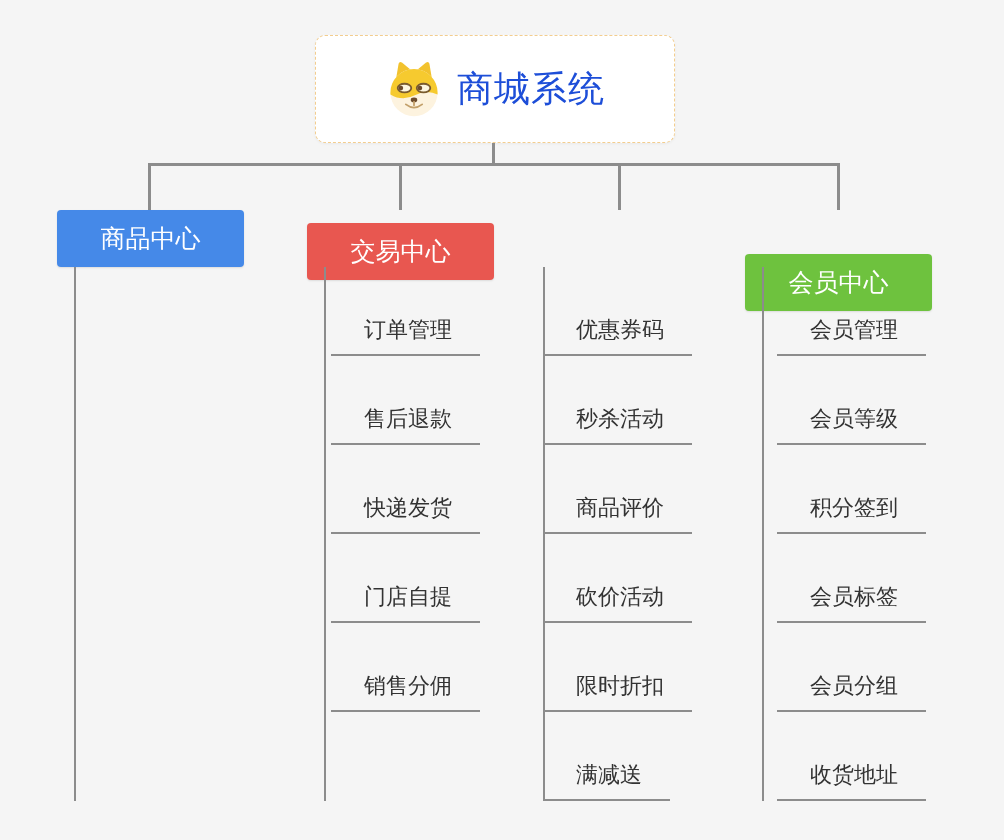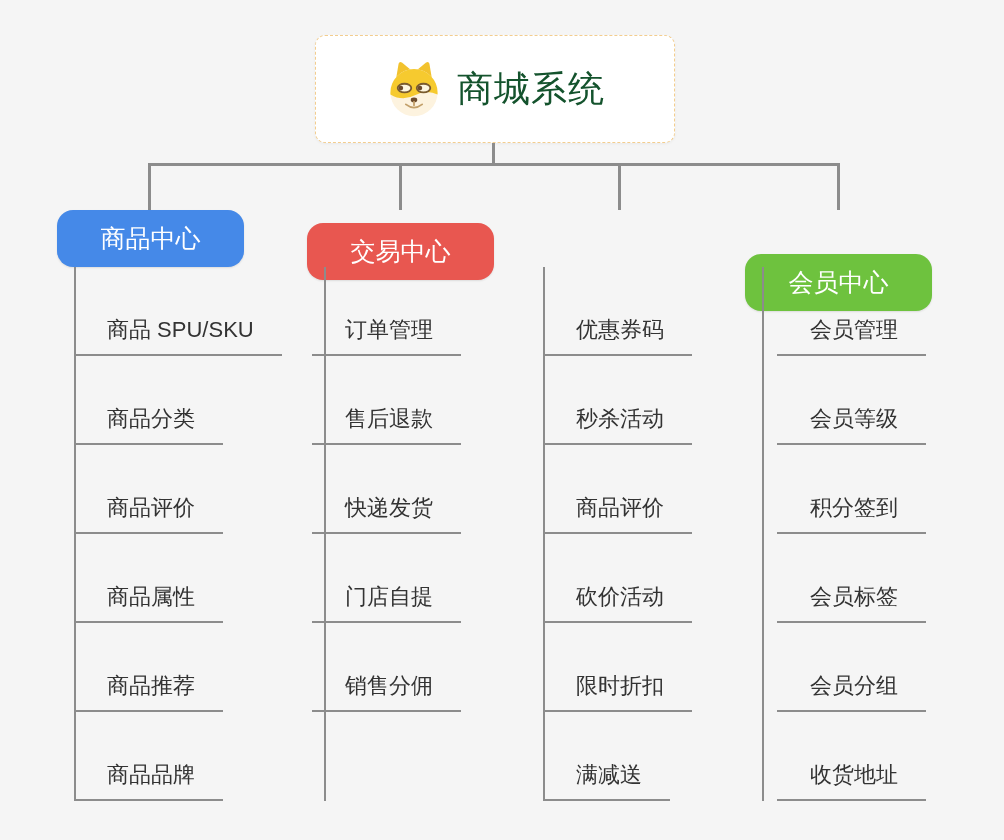--- a/index.html
+++ b/index.html
@@ -48,21 +48,21 @@
   .l-drop.d1 { left: 148px; }
   .l-drop.d2 { left: 399px; }
   .l-drop.d3 { left: 618px; }
   .l-drop.d4 { left: 837px; }
 
   
   .branch-header {
     position: absolute;
     top: 210px;
     width: 187px; height: 57px;
-    border-radius: 16px;
+    border-radius: 4px;
     color: #ffffff;
     font-size: 25px;
     display: flex;
     align-items: center;
     justify-content: center;
     box-shadow: 0 1px 2px rgba(0,0,0,0.10);
     white-space: nowrap;
   }
   .bh1 { left: 57px; }
   .bh2 { left: 307px; }
@@ -83,21 +83,21 @@
 
   
   .items {
     position: absolute;
     top: 267px;
     display: flex;
     flex-direction: column;
     align-items: flex-start;
   }
   .it1 { left: 74px; }
-  .it2 { left: 312px; }
+  .it2 { left: 331px; }
   .it3 { left: 543px; }
   .it4 { left: 762px; margin-left: 15px; }
   .item {
     height: 89px;
     display: flex;
     align-items: flex-end;
   }
   .item-label {
     display: inline-block;
     padding: 0 28px 9px 33px;
@@ -124,89 +124,69 @@
 
       <ellipse cx="21.5" cy="31" rx="7.5" ry="4.8" fill="#fdf6e0" stroke="#7a5b2f" stroke-width="2"></ellipse>
       <ellipse cx="42.5" cy="31" rx="7.5" ry="4.8" fill="#fdf6e0" stroke="#7a5b2f" stroke-width="2"></ellipse>
       <circle cx="17.5" cy="31" r="2.6" fill="#6b4a2b"></circle>
       <circle cx="38.5" cy="31" r="2.6" fill="#6b4a2b"></circle>
 
       <ellipse cx="32" cy="44" rx="3.6" ry="2.6" fill="#6b4a2b"></ellipse>
 
       <path d="M32 46 L32 50 M23 49 Q32 56 41 49" fill="none" stroke="#c3a06a" stroke-width="2" stroke-linecap="round"></path>
     </svg>
-    <span class="root-title" style="color: #14532d;">商城系统</span>
+    <span class="root-title" style="color: #1d4ed8;">商城系统</span>
   </div>
 
   <div class="line l-root-drop"></div>
   <div class="line l-horiz"></div>
   <div class="line l-drop d1"></div>
   <div class="line l-drop d2"></div>
   <div class="line l-drop d3"></div>
   <div class="line l-drop d4"></div>
 
   <div class="branch-header bh1" style="background-color: rgb(69, 137, 232);">商品中心</div>
   <div class="branch-header bh2" style="background-color: rgb(232, 87, 80); margin-top: 13px;">交易中心</div>
   <div class="branch-header bh4" style="background-color: rgb(110, 194, 62); margin-top: 44px;">会员中心</div>
 
   <div class="spine sp1"></div>
   <div class="spine sp2"></div>
   <div class="spine sp3"></div>
   <div class="spine sp4"></div>
 
-  <div class="items it1">
-    <div class="item">
-        <span class="item-label">商品 SPU/SKU</span>
-      </div>
-    <div class="item">
-        <span class="item-label">商品分类</span>
+
+  <div class="items it2">
+    <div class="item">
+        <span class="item-label">订单管理</span>
+      </div>
+    <div class="item">
+        <span class="item-label">售后退款</span>
+      </div>
+    <div class="item">
+        <span class="item-label">快递发货</span>
+      </div>
+    <div class="item">
+        <span class="item-label">门店自提</span>
+      </div>
+    <div class="item">
+        <span class="item-label">销售分佣</span>
+      </div>
+  </div>
+
+  <div class="items it3">
+    <div class="item">
+        <span class="item-label">优惠券码</span>
+      </div>
+    <div class="item">
+        <span class="item-label">秒杀活动</span>
       </div>
     <div class="item">
         <span class="item-label">商品评价</span>
       </div>
     <div class="item">
-        <span class="item-label">商品属性</span>
-      </div>
-    <div class="item">
-        <span class="item-label">商品推荐</span>
-      </div>
-    <div class="item">
-        <span class="item-label">商品品牌</span>
-      </div>
-  </div>
-
-  <div class="items it2">
-    <div class="item">
-        <span class="item-label">订单管理</span>
-      </div>
-    <div class="item">
-        <span class="item-label">售后退款</span>
-      </div>
-    <div class="item">
-        <span class="item-label">快递发货</span>
-      </div>
-    <div class="item">
-        <span class="item-label">门店自提</span>
-      </div>
-    <div class="item">
-        <span class="item-label">销售分佣</span>
-      </div>
-  </div>
-
-  <div class="items it3">
-    <div class="item">
-        <span class="item-label">优惠券码</span>
-      </div>
-    <div class="item">
-        <span class="item-label">秒杀活动</span>
-      </div>
-    <div class="item">
-        <span class="item-label">商品评价</span>
-      </div>
-    <div class="item">
         <span class="item-label">砍价活动</span>
       </div>
     <div class="item">
         <span class="item-label">限时折扣</span>
       </div>
     <div class="item">
         <span class="item-label">满减送</span>
       </div>
   </div>
 

